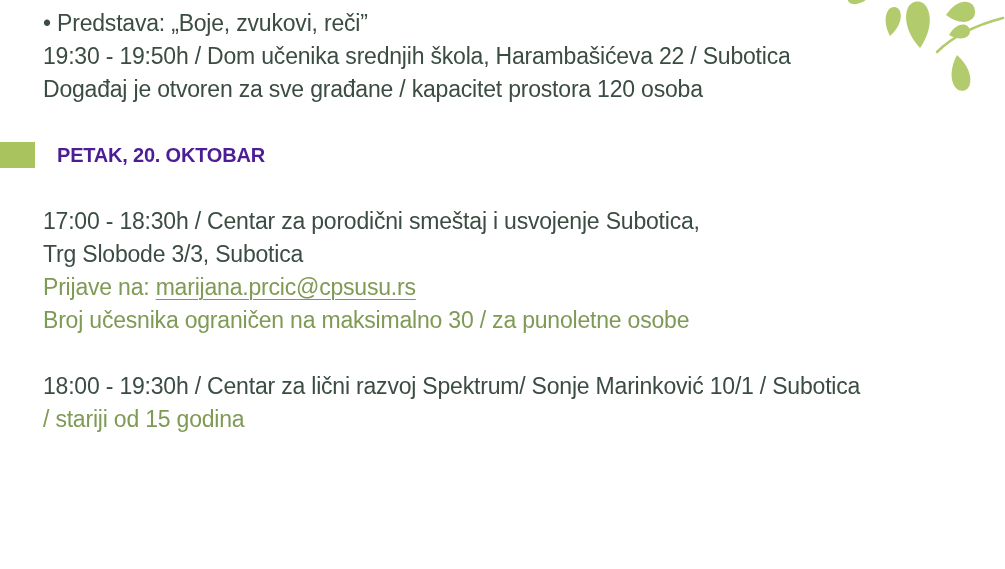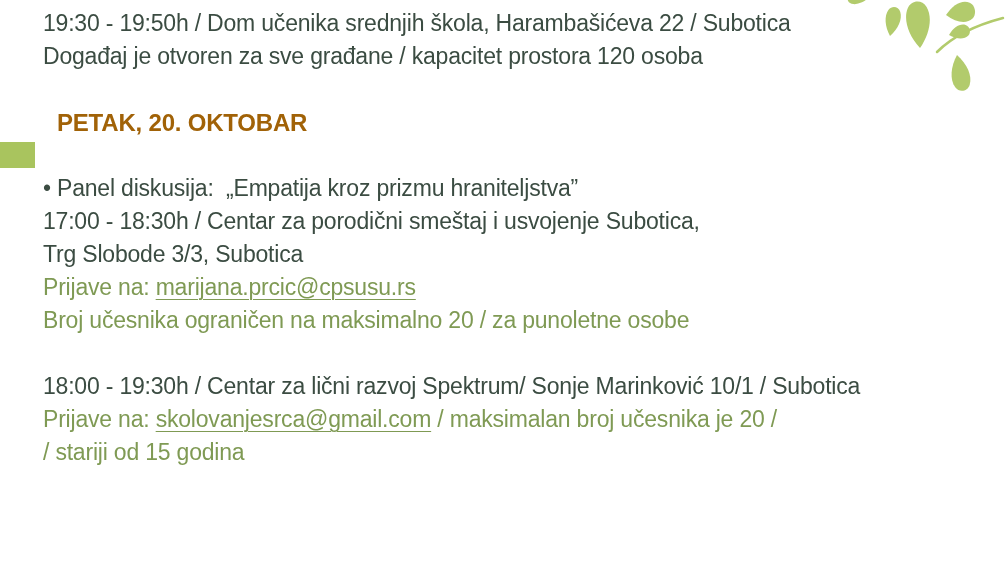--- a/index.html
+++ b/index.html
@@ -28,22 +28,22 @@
     font-size: 23px;
     white-space: pre;
     letter-spacing: -0.2px;
   }
   .spacer {
     height: 33px;
   }
   .heading {
     padding-left: 14px;
     font-weight: bold;
-    font-size: 24px;
-    color: #a16207;
+    font-size: 20px;
+    color: #4c1d95;
   }
   .green {
     color: #7f9a54;
   }
   a.email {
     color: #7f9a54;
     text-decoration: underline;
     text-underline-offset: 4px;
     text-decoration-thickness: 1px;
     cursor: pointer;
@@ -83,35 +83,34 @@
       <use href="#leaf" transform="translate(109,35) rotate(75) scale(0.78,0.62)"></use>
       <use href="#leaf" transform="translate(117,55) rotate(170) scale(1.05)"></use>
     </g>
     <path d="M163,18 C140,24 115,34 97,52" fill="none" stroke="#b2cb6c" stroke-width="2.5" stroke-linecap="round"></path>
   </svg>
 
   <div class="day-marker"></div>
 
   <div class="content">
 
+    <div class="line">• Predstava: „Boje, zvukovi, reči”</div>
     <div class="line">19:30 - 19:50h / Dom učenika srednjih škola, Harambašićeva 22 / Subotica</div>
     <div class="line">Događaj je otvoren za sve građane / kapacitet prostora 120 osoba</div>
 
     <div class="spacer"></div>
 
     <div class="line heading">PETAK, 20. OKTOBAR</div>
 
     <div class="spacer"></div>
 
-    <div class="line">• Panel diskusija:  „Empatija kroz prizmu hraniteljstva”</div>
     <div class="line">17:00 - 18:30h / Centar za porodični smeštaj i usvojenje Subotica,</div>
     <div class="line">Trg Slobode 3/3, Subotica</div>
     <div class="line green"><span>Prijave na: </span><a class="email">marijana.prcic@cpsusu.rs</a></div>
-    <div class="line green">Broj učesnika ograničen na maksimalno 20 / za punoletne osobe</div>
+    <div class="line green">Broj učesnika ograničen na maksimalno 30 / za punoletne osobe</div>
 
     <div class="spacer"></div>
 
     <div class="line">18:00 - 19:30h / Centar za lični razvoj Spektrum/ Sonje Marinković 10/1 / Subotica</div>
-    <div class="line green"><span>Prijave na: </span><a class="email">skolovanjesrca@gmail.com</a><span> / maksimalan broj učesnika je 20 /</span></div>
     <div class="line green">/ stariji od 15 godina</div>
 
   </div>
 </div>
 
 </body></html>

